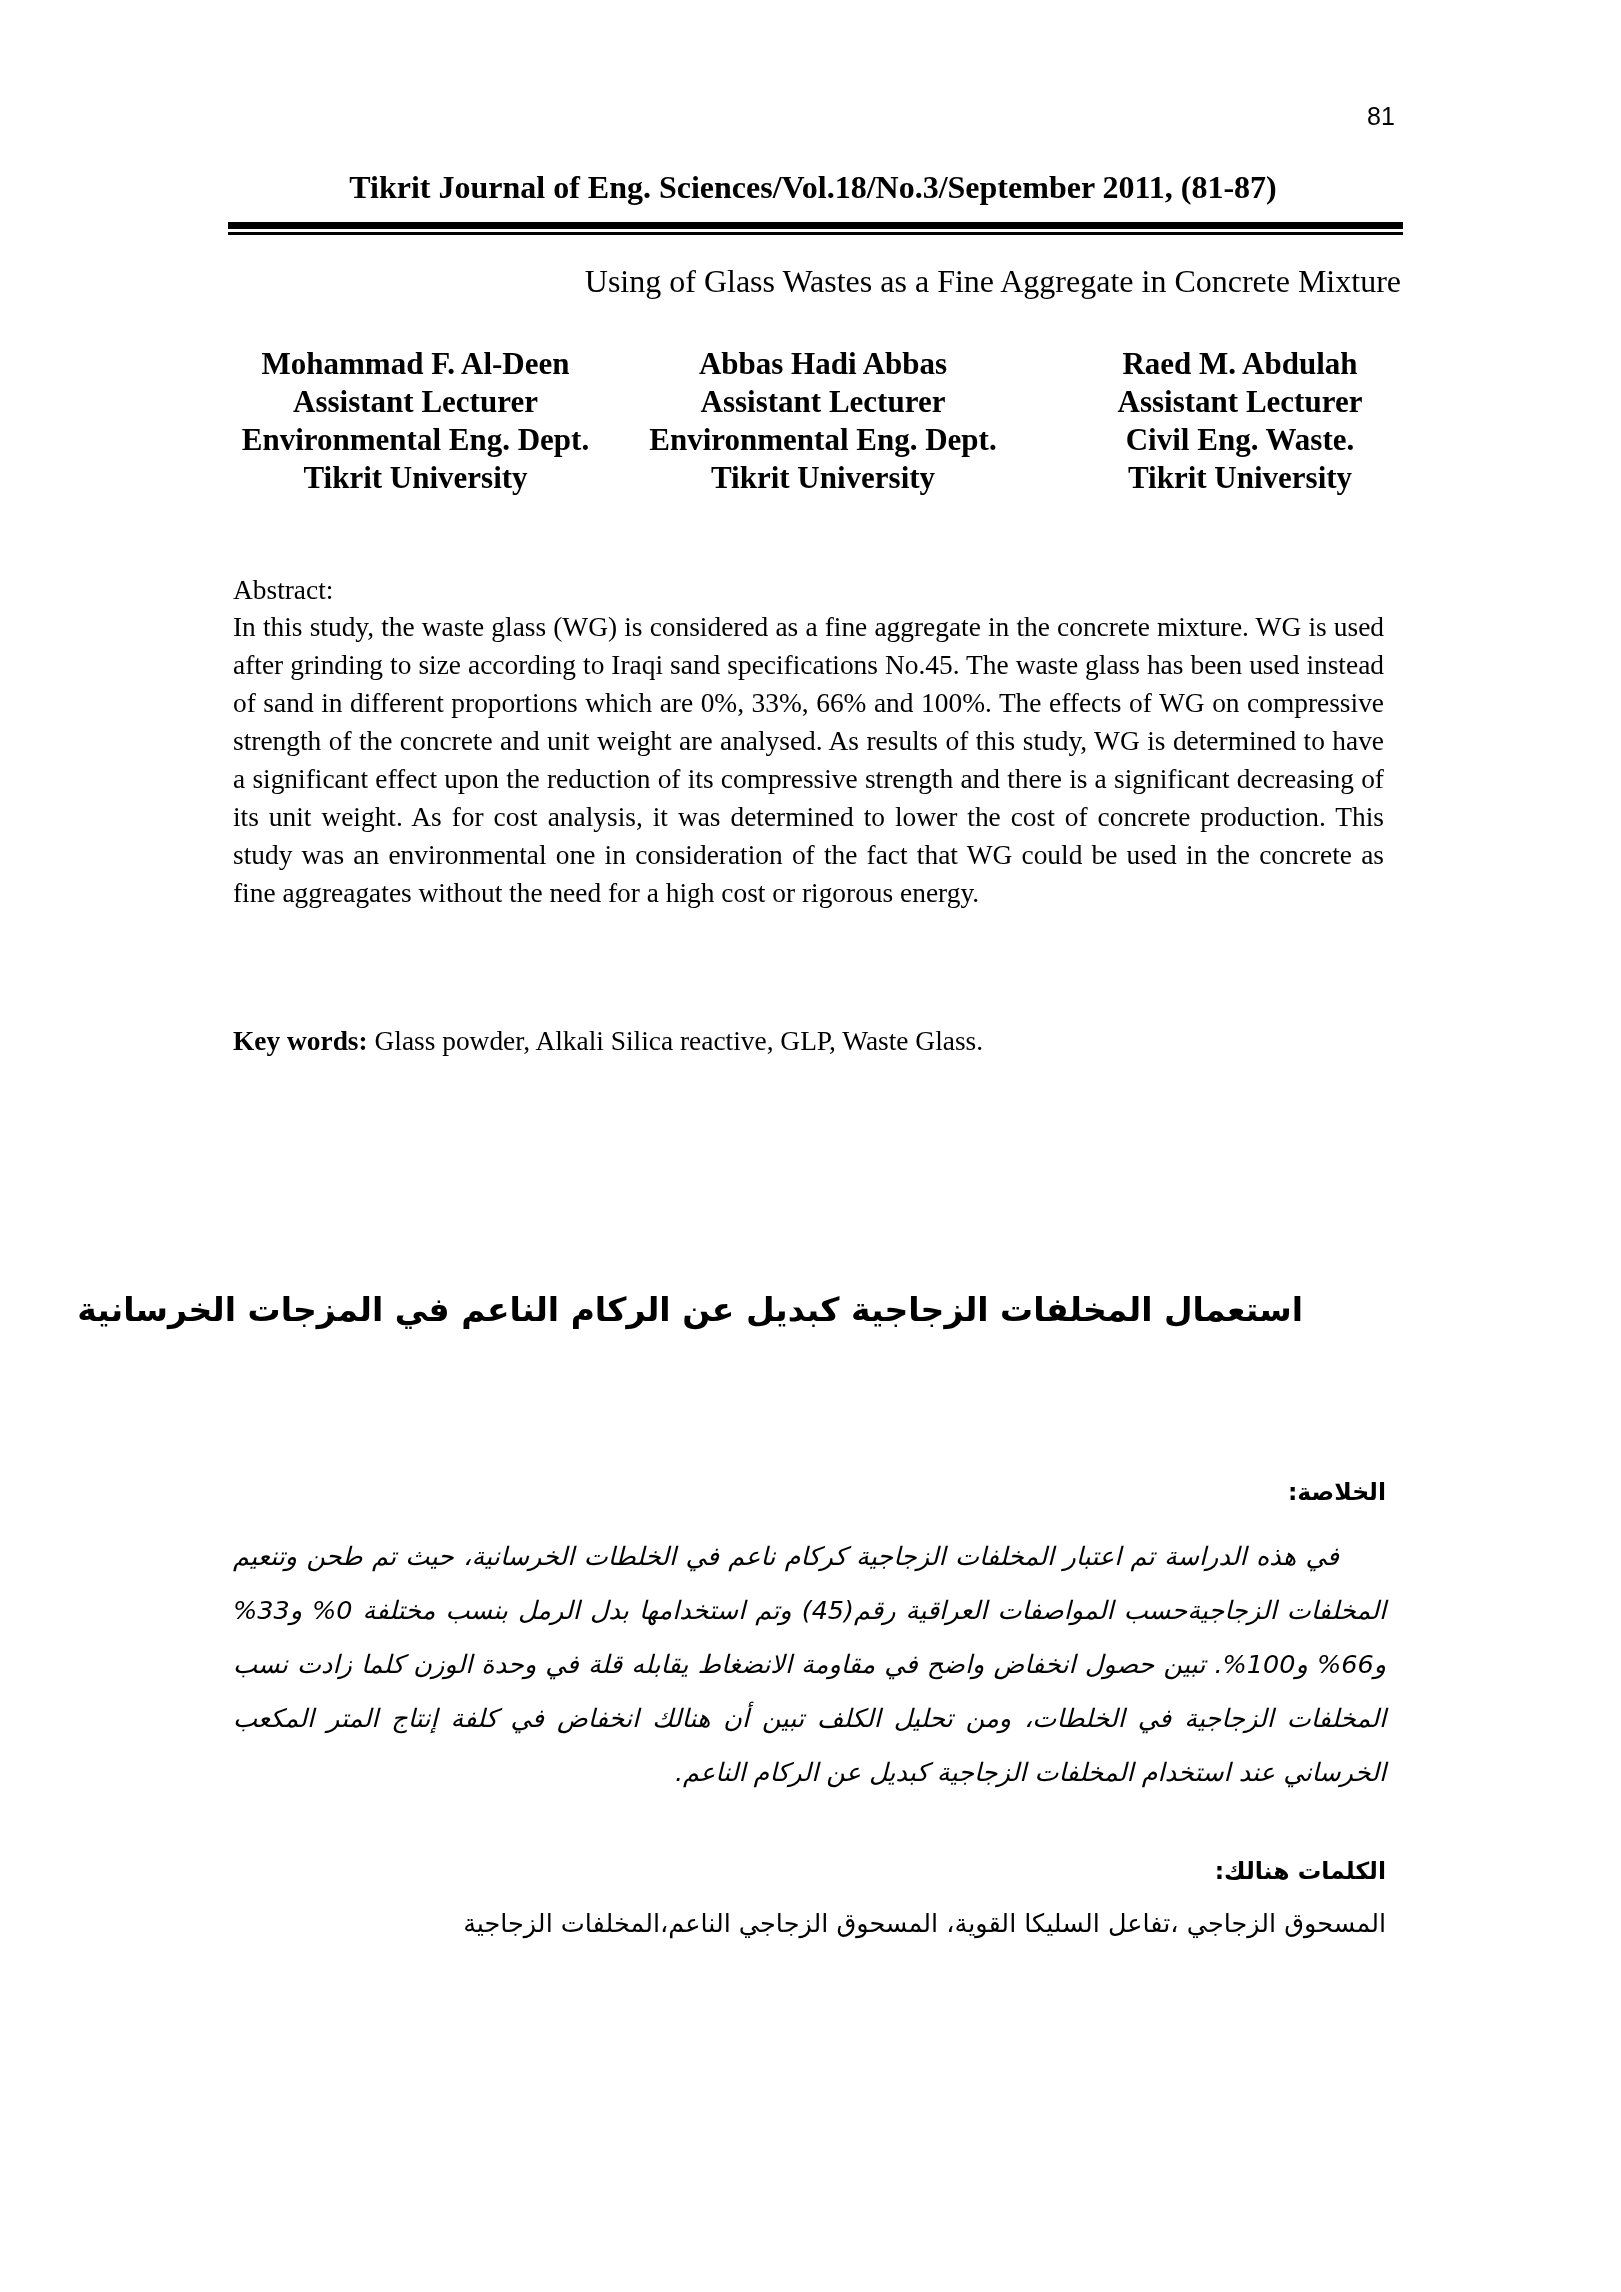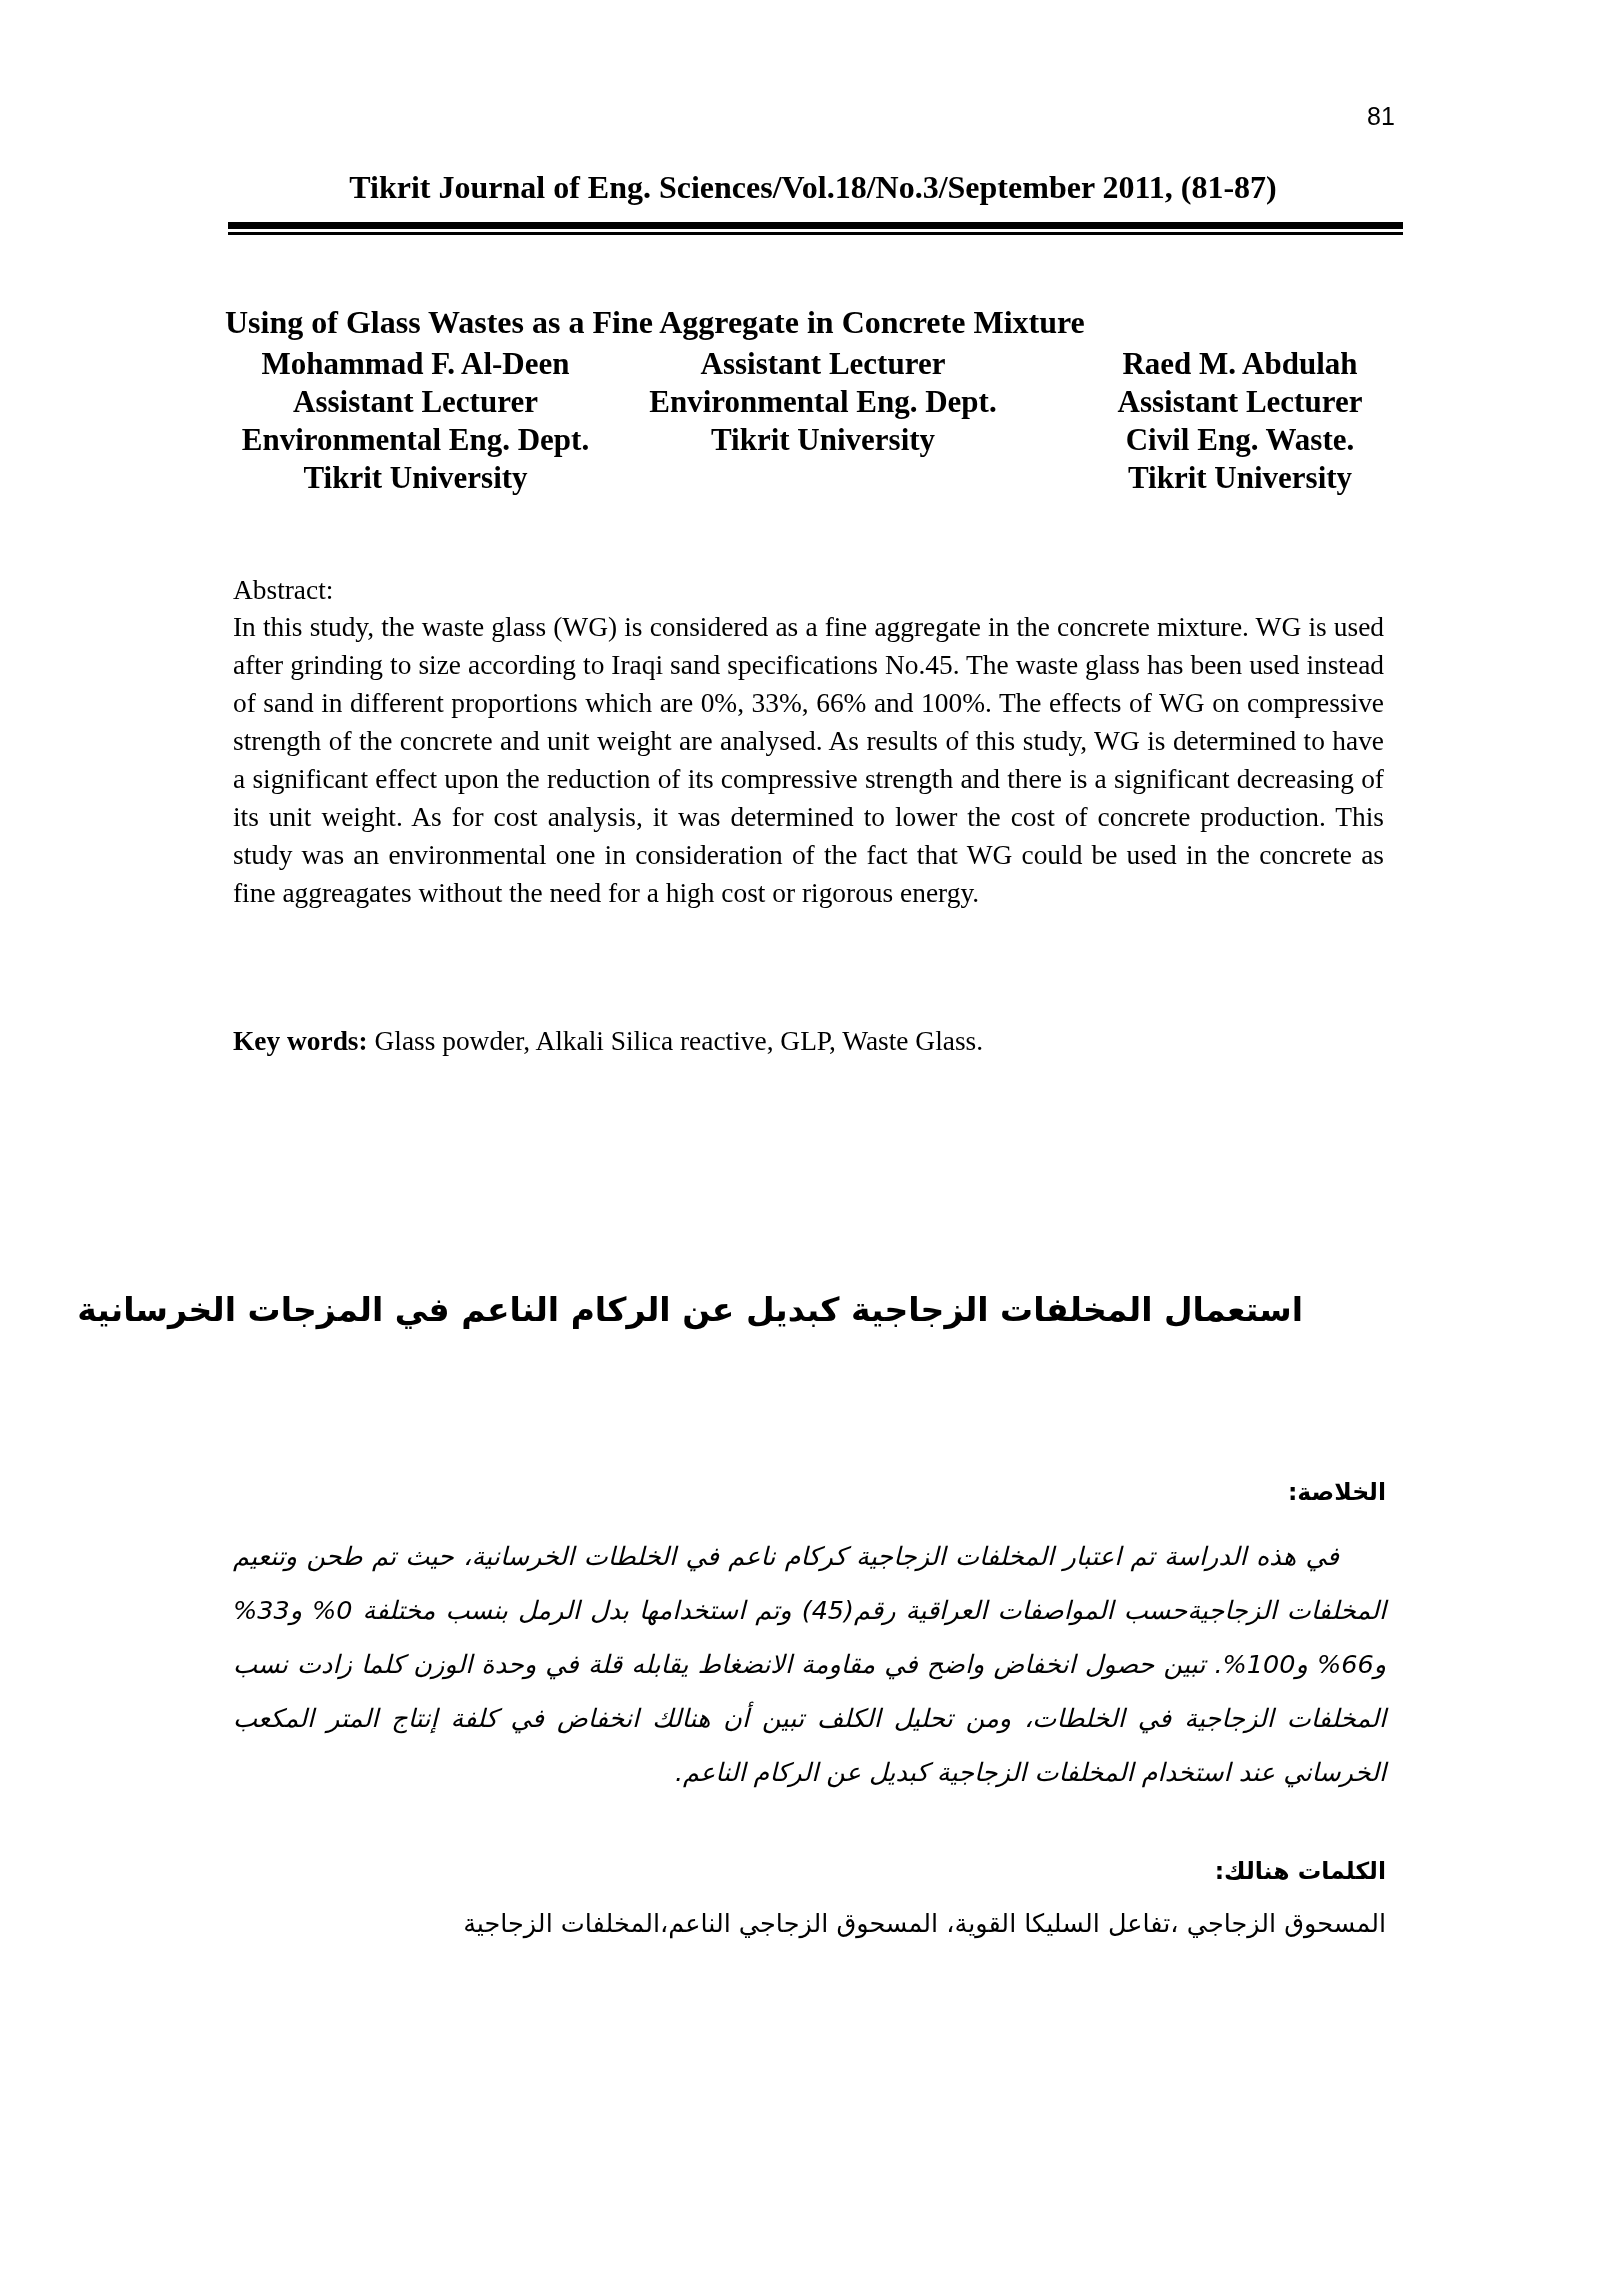--- a/index.html
+++ b/index.html
@@ -1,21 +1,21 @@
 <!DOCTYPE html>
 <html><head>
 <meta charset="utf-8">
 <style>
   html, body { margin: 0; padding: 0; background: #ffffff; }
   body { width: 1621px; height: 2293px; position: relative; overflow: hidden; color: #000; font-family: "Liberation Serif", serif; }
   .page-num { position: absolute; top: 102px; left: 1367px; font-family: "Liberation Sans", sans-serif; font-size: 25px; }
   .journal { position: absolute; top: 169px; left: 225px; width: 1176px; text-align: center; font-weight: bold; font-size: 32px; white-space: nowrap; }
   .rule-thick { position: absolute; top: 222px; left: 228px; width: 1175px; height: 6.9px; background: #000; }
   .rule-thin { position: absolute; top: 232px; left: 228px; width: 1175px; height: 2.9px; background: #000; }
-  .title { position: absolute; top: 263px; left: 225px; width: 1176px; text-align: left; font-weight: bold; font-size: 32px; white-space: nowrap; margin-top: 41px; }
+  .title { position: absolute; top: 263px; left: 225px; width: 1176px; text-align: right; font-weight: normal; font-size: 32px; white-space: nowrap; }
   .author { position: absolute; top: 345px; text-align: center; font-weight: bold; font-size: 31px; line-height: 38px; white-space: nowrap; }
   .author.a1 { left: 227px; width: 377px; }
   .author.a2 { left: 627px; width: 392px; }
   .author.a3 { left: 1088px; width: 304px; }
   .abstract-heading { position: absolute; top: 575px; left: 233px; font-weight: normal; font-size: 27.4px; }
   .abstract-text { position: absolute; top: 608px; left: 233px; width: 1151px; font-size: 27.4px; line-height: 38px; text-align: justify; }
   .keywords { position: absolute; top: 1026px; left: 233px; font-size: 27.4px; }
   .keywords b { font-weight: bold; }
   .ar-title { position: absolute; top: 1290px; left: 323px; width: 980px; text-align: center; direction: rtl; font-family: "DejaVu Sans", sans-serif; font-weight: bold; font-size: 33px; white-space: nowrap; }
   .ar-heading { position: absolute; top: 1478px; right: 235px; direction: rtl; font-family: "DejaVu Sans", sans-serif; font-weight: bold; font-size: 23.5px; }
@@ -34,20 +34,21 @@
 
   <div class="title">Using of Glass Wastes as a Fine Aggregate  in Concrete Mixture</div>
 
   <div class="author a1">
     <div>Mohammad F. Al-Deen</div>
     <div>Assistant Lecturer</div>
     <div>Environmental Eng. Dept.</div>
     <div>Tikrit University</div>
   </div>
   <div class="author a2">
+    <div>Abbas Hadi Abbas</div>
     <div>Assistant Lecturer</div>
     <div>Environmental Eng. Dept.</div>
     <div>Tikrit University</div>
   </div>
   <div class="author a3">
     <div>Raed M. Abdulah</div>
     <div>Assistant Lecturer</div>
     <div>Civil Eng. Waste.</div>
     <div>Tikrit University</div>
   </div>

